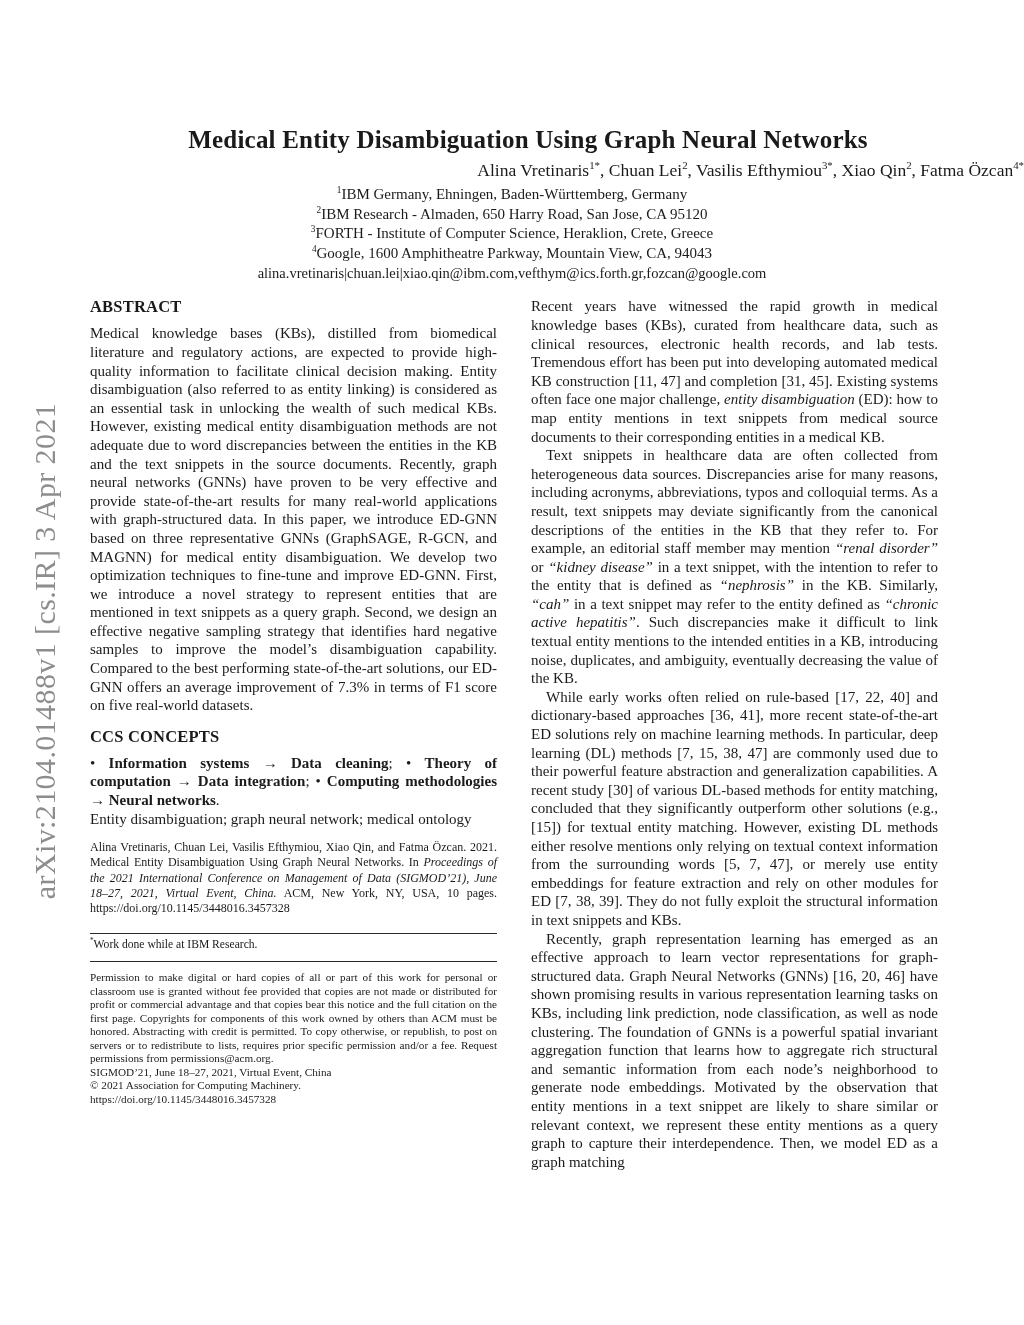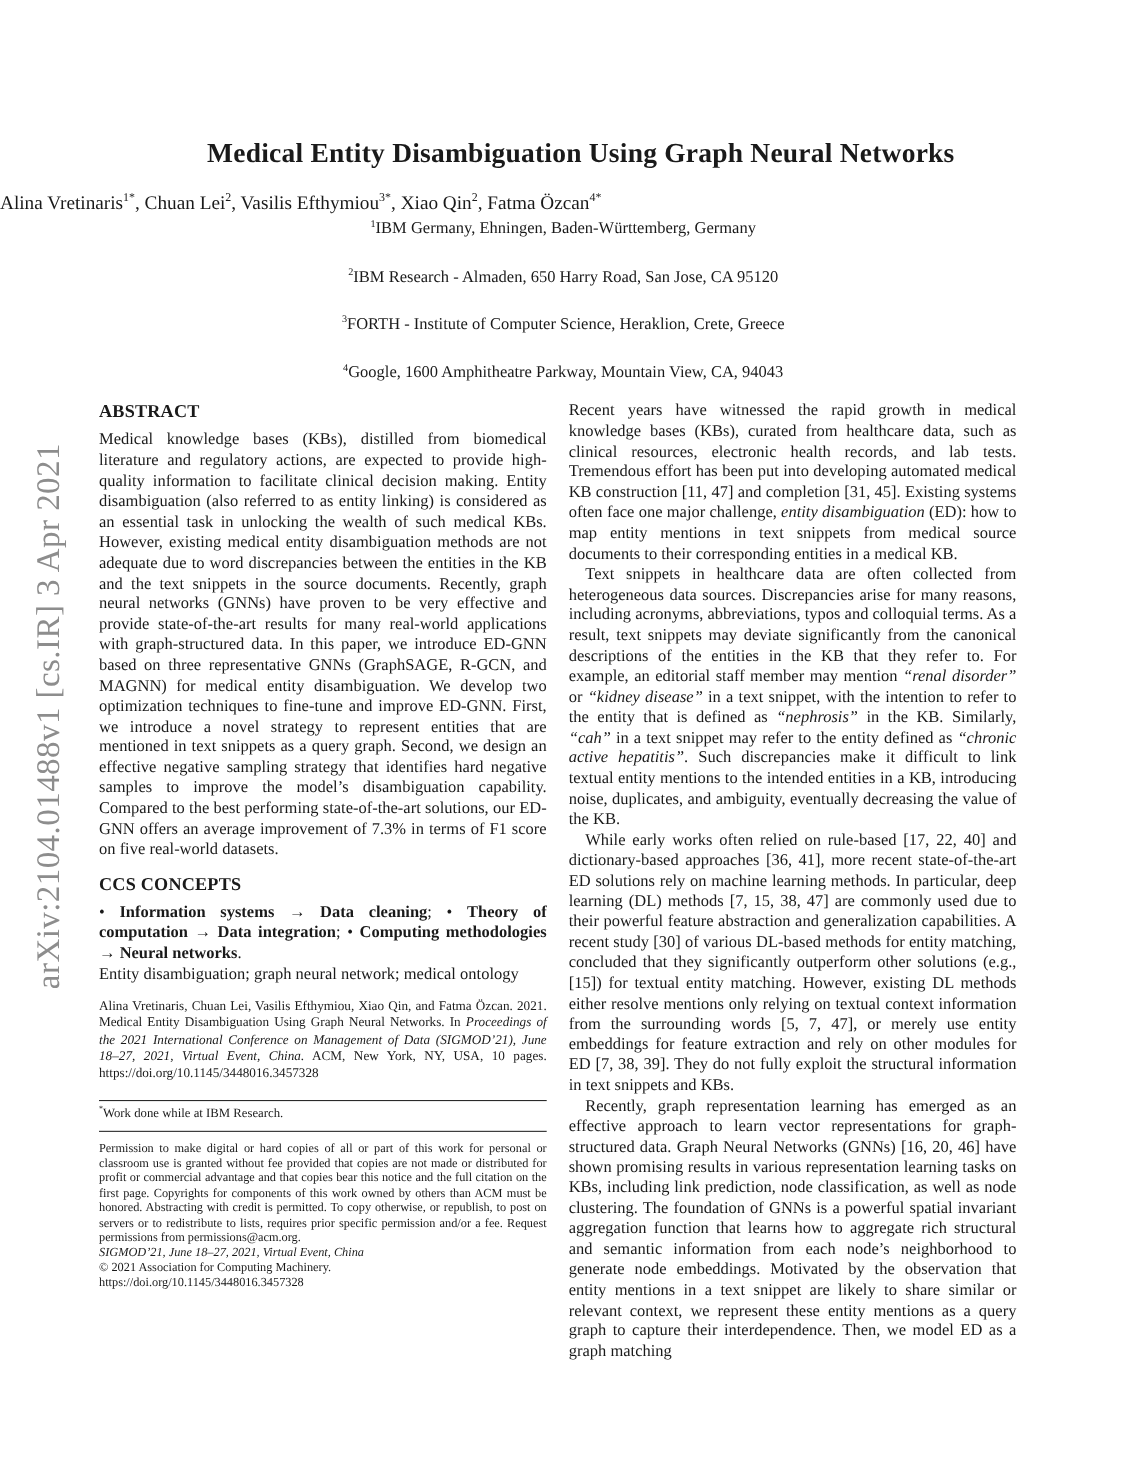--- a/index.html
+++ b/index.html
@@ -33,39 +33,38 @@
   header { padding-top: 126px; }
   .title {
     margin: 0;
     text-align: center;
     font-size: 25px;
     font-weight: bold;
     letter-spacing: 0.2px;
     padding-left: 32px;
   }
   .authors {
-    margin-top: 20px;
-    text-align: left;
+    margin-top: 6px;
+    text-align: right;
     font-size: 17.5px;
   }
   .affil {
     text-align: center;
     font-size: 15px;
     line-height: 19.6px;
-    margin-top: 24px;
   }
   .affil-first { margin-top: 4px; }
   .emails {
     margin-top: 2px;
     text-align: center;
     font-size: 14.5px;
   }
   .columns {
     display: flex;
-    gap: 20px;
+    gap: 34px;
     margin: 15px 86px 0 90px;
   }
   .col { width: 407px; }
   h2 {
     margin: 12px 0 7px 0;
     font-size: 16.5px;
     font-weight: bold;
     letter-spacing: 0.2px;
   }
   h2.first { margin-top: 0; }
@@ -106,36 +105,37 @@
     font-size: 11.6px;
     line-height: 14px;
   }
   .permission { margin-top: 9px; }
   .permission p {
     margin: 0;
     font-size: 11.2px;
     line-height: 13.5px;
     text-align: justify;
   }
-  .permission p.it { font-style: italic; }
+  .permission p.it { }
 </style>
 </head>
 <body>
 
 <div class="page">
 
   <div class="watermark">arXiv:2104.01488v1  [cs.IR]  3 Apr 2021</div>
 
   <header>
     <h1 class="title">Medical Entity Disambiguation Using Graph Neural Networks</h1>
     <div class="authors"><span>Alina Vretinaris</span><span class="seg-sup">1*</span><span>, Chuan Lei</span><span class="seg-sup">2</span><span>, Vasilis Efthymiou</span><span class="seg-sup">3*</span><span>, Xiao Qin</span><span class="seg-sup">2</span><span>, Fatma Özcan</span><span class="seg-sup">4*</span></div>
     <div class="affil affil-first"><span class="seg-sup">1</span><span>IBM Germany, Ehningen, Baden-Württemberg, Germany</span></div>
     <div class="affil"><span class="seg-sup">2</span><span>IBM Research - Almaden, 650 Harry Road, San Jose, CA 95120</span></div>
     <div class="affil"><span class="seg-sup">3</span><span>FORTH - Institute of Computer Science, Heraklion, Crete, Greece</span></div>
     <div class="affil"><span class="seg-sup">4</span><span>Google, 1600 Amphitheatre Parkway, Mountain View, CA, 94043</span></div>
+    <div class="emails">alina.vretinaris|chuan.lei|xiao.qin@ibm.com,vefthym@ics.forth.gr,fozcan@google.com</div>
   </header>
 
   <div class="columns">
 
     <div class="col">
       <h2 class="first">ABSTRACT</h2>
       <p class="body">Medical knowledge bases (KBs), distilled from biomedical literature and regulatory actions, are expected to provide high-quality information to facilitate clinical decision making. Entity disambiguation (also referred to as entity linking) is considered as an essential task in unlocking the wealth of such medical KBs. However, existing medical entity disambiguation methods are not adequate due to word discrepancies between the entities in the KB and the text snippets in the source documents. Recently, graph neural networks (GNNs) have proven to be very effective and provide state-of-the-art results for many real-world applications with graph-structured data. In this paper, we introduce ED-GNN based on three representative GNNs (GraphSAGE, R-GCN, and MAGNN) for medical entity disambiguation. We develop two optimization techniques to fine-tune and improve ED-GNN. First, we introduce a novel strategy to represent entities that are mentioned in text snippets as a query graph. Second, we design an effective negative sampling strategy that identifies hard negative samples to improve the model’s disambiguation capability. Compared to the best performing state-of-the-art solutions, our ED-GNN offers an average improvement of 7.3% in terms of F1 score on five real-world datasets.</p>
 
       <h2>CCS CONCEPTS</h2>
       <p class="body"><span>• </span><span class="seg-b">Information systems</span><span class="seg-b"> → </span><span class="seg-b">Data cleaning</span><span>; </span><span>• </span><span class="seg-b">Theory of computation</span><span class="seg-b"> → </span><span class="seg-b">Data integration</span><span>; </span><span>• </span><span class="seg-b">Computing methodologies</span><span class="seg-b"> → </span><span class="seg-b">Neural networks</span><span>.</span></p>

